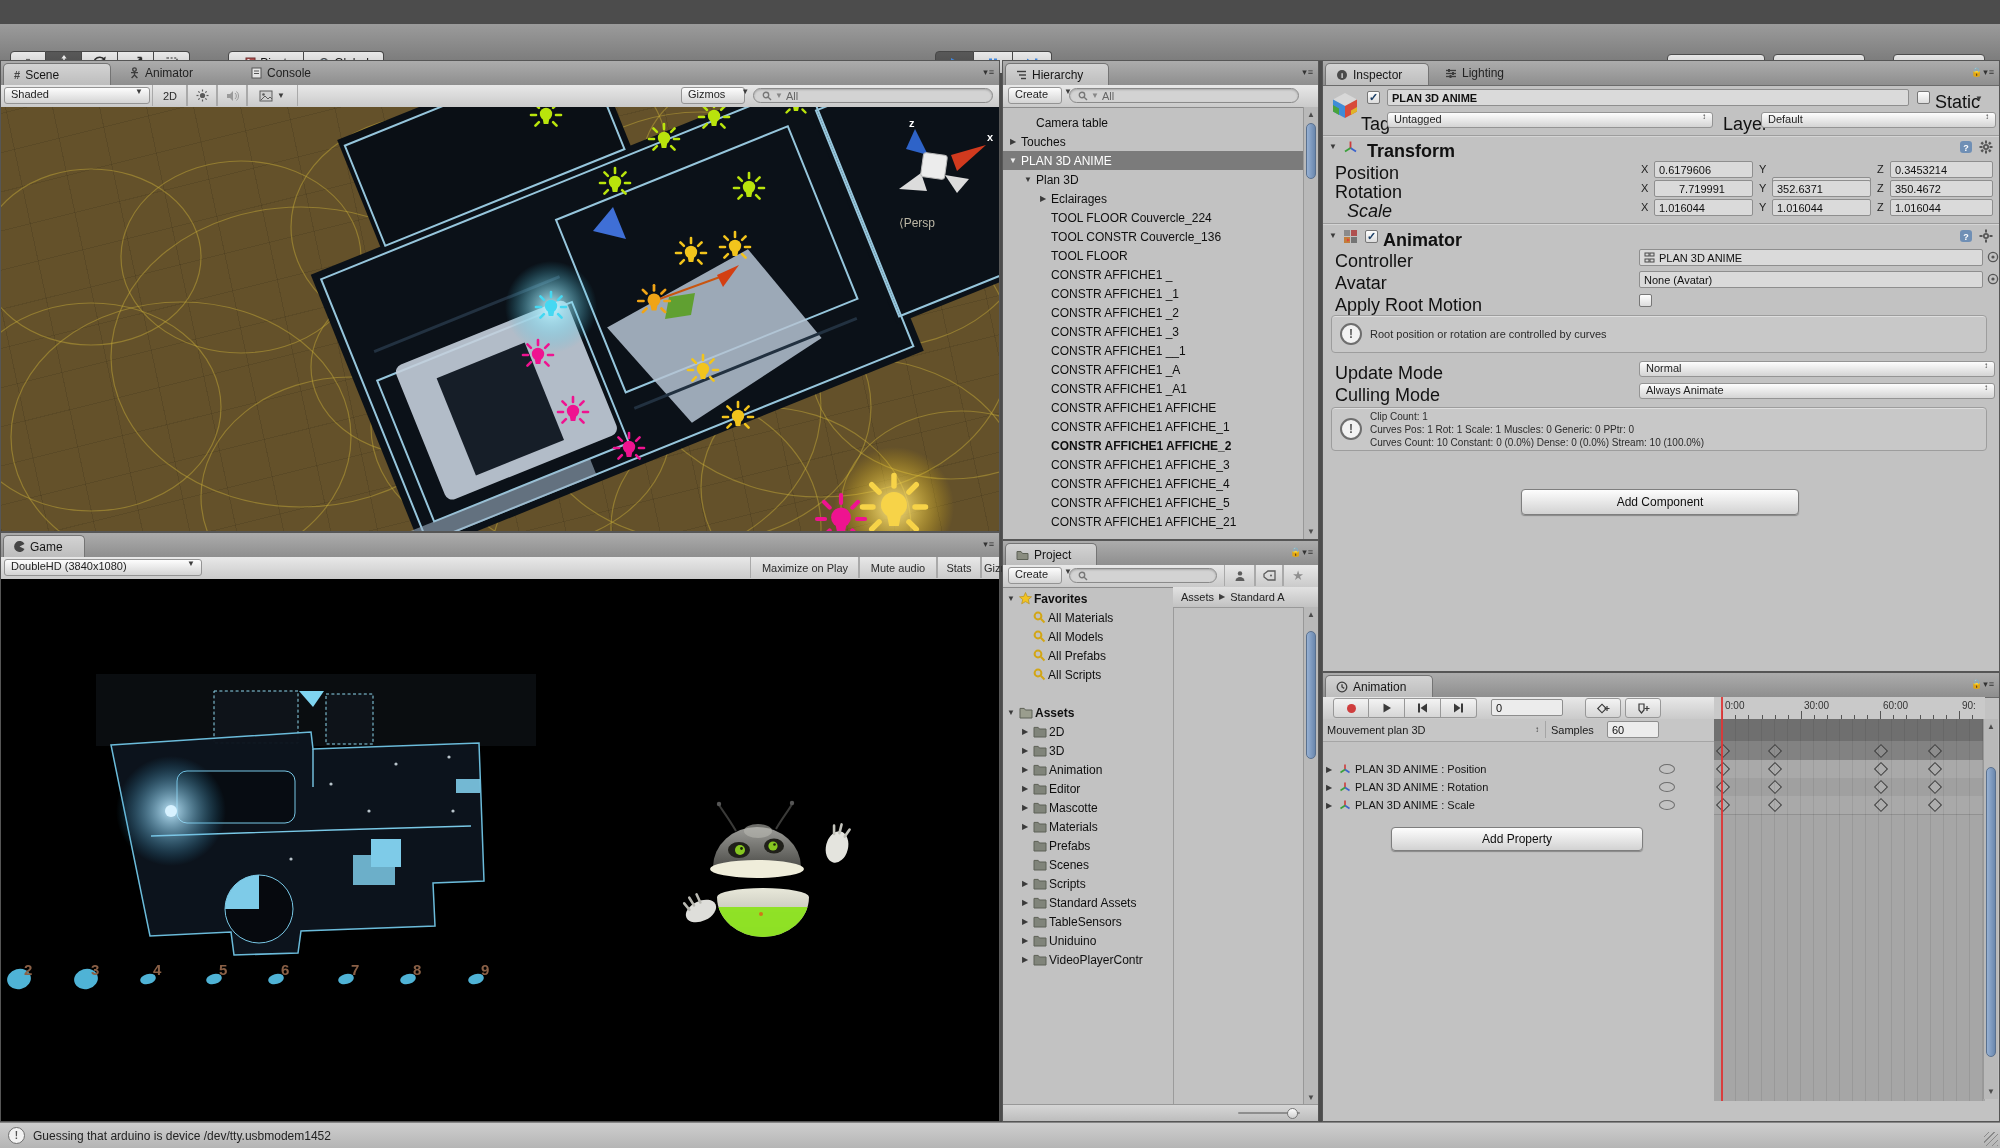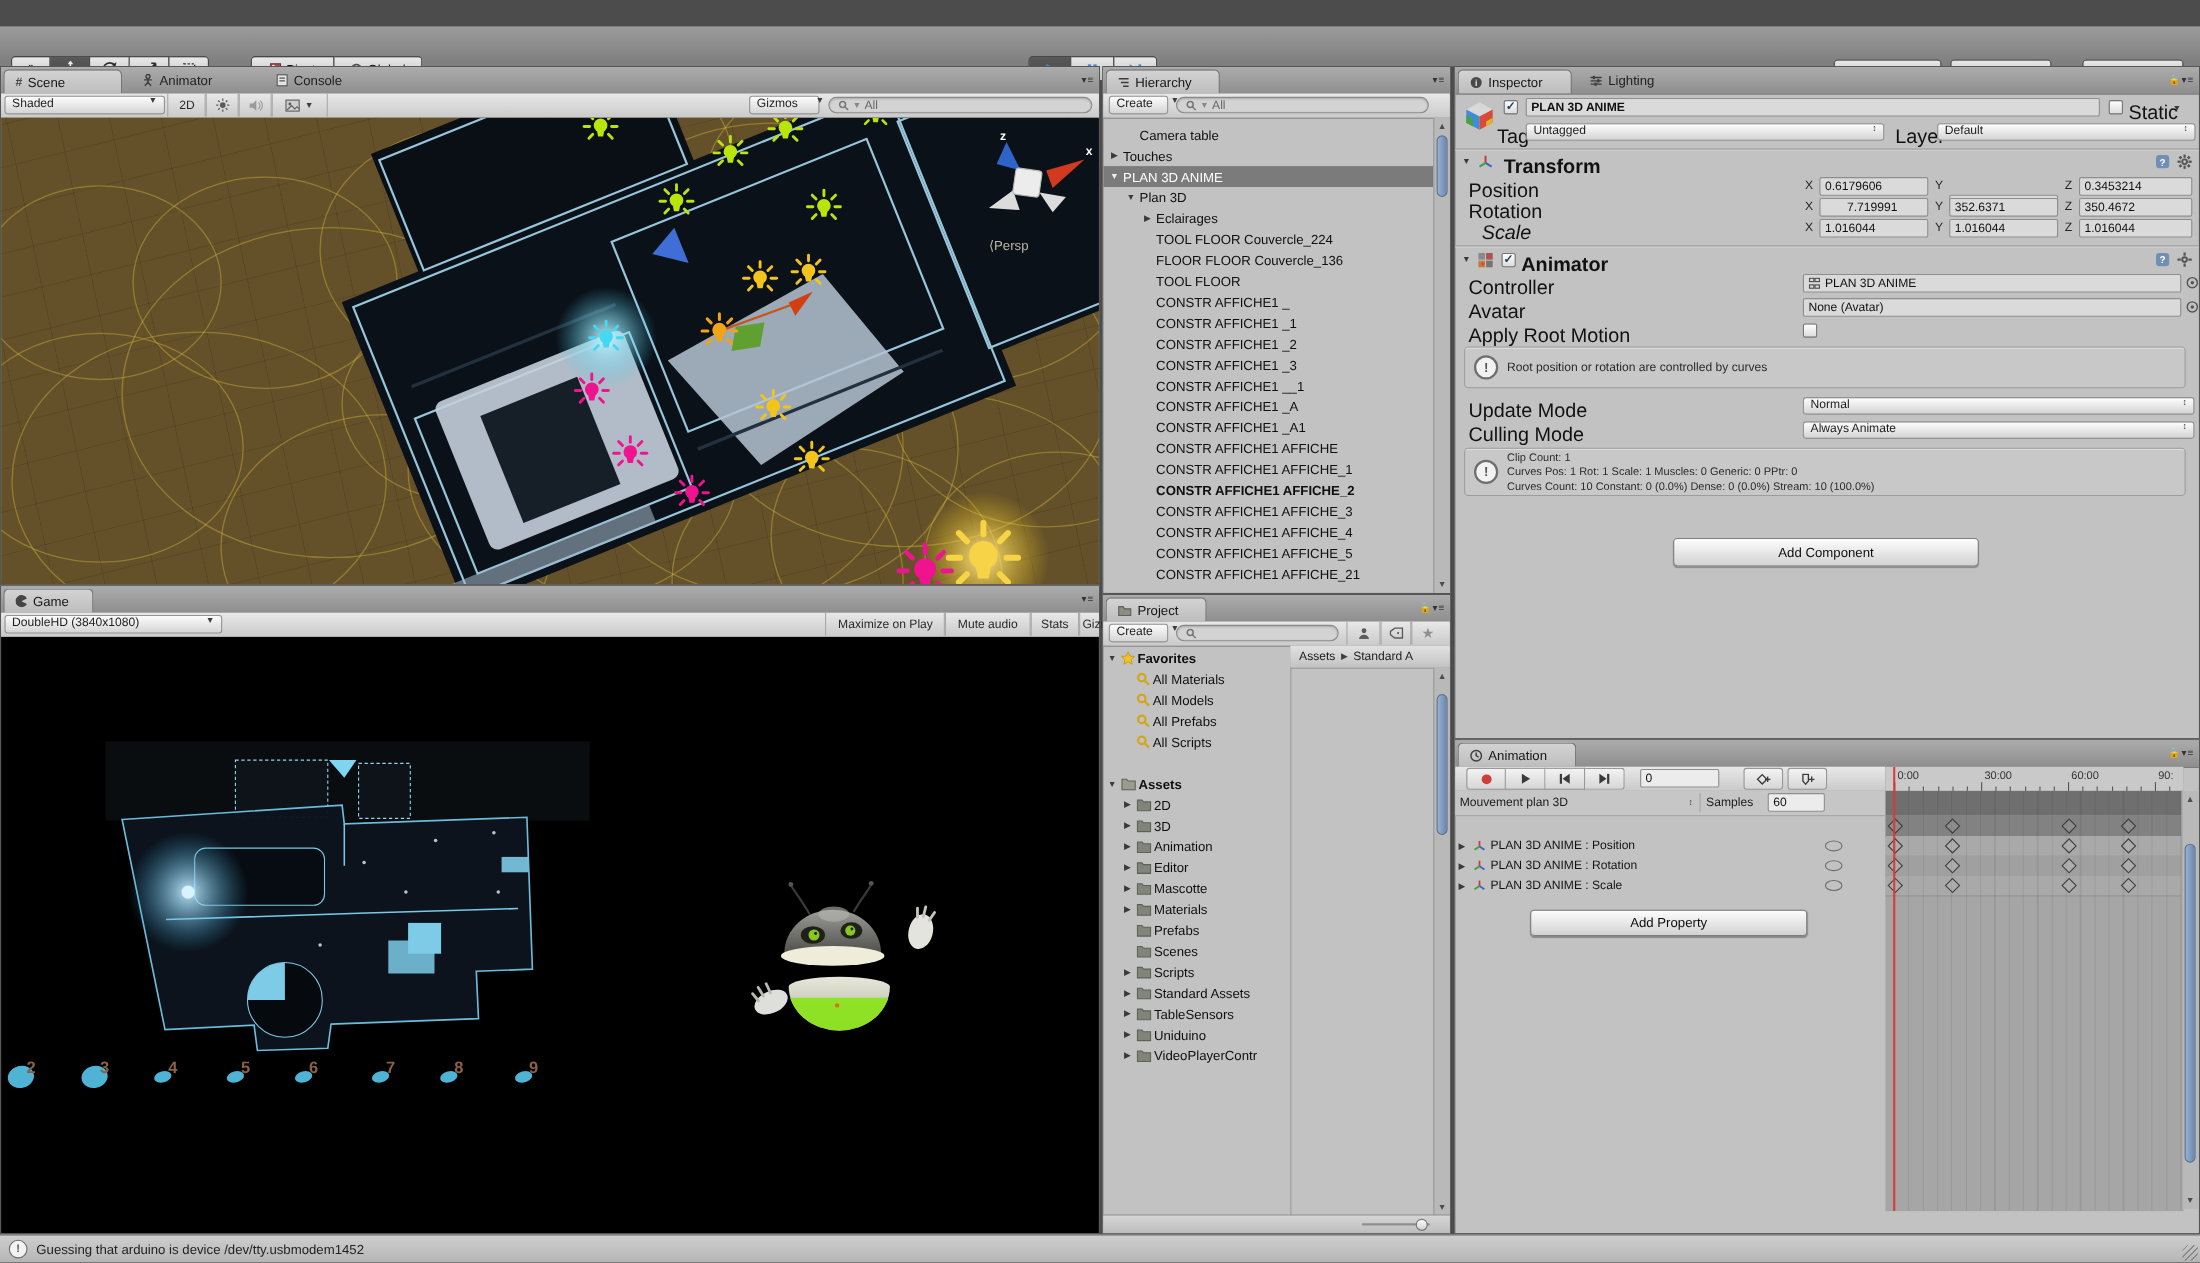--- a/index.html
+++ b/index.html
@@ -542,21 +542,21 @@
         <div class="hrow" style="padding-left: 34px;">
           <span class="tri">▶</span>
           <span>Eclairages</span>
         </div>
         <div class="hrow" style="padding-left: 34px;">
           <span class="tri"></span>
           <span>TOOL FLOOR Couvercle_224</span>
         </div>
         <div class="hrow" style="padding-left: 34px;">
           <span class="tri"></span>
-          <span>FLOOR FLOOR Couvercle_136</span>
+          <span>TOOL CONSTR Couvercle_136</span>
         </div>
         <div class="hrow" style="padding-left: 34px;">
           <span class="tri"></span>
           <span>TOOL FLOOR</span>
         </div>
         <div class="hrow" style="padding-left: 34px;">
           <span class="tri"></span>
           <span>CONSTR AFFICHE1 _</span>
         </div>
         <div class="hrow" style="padding-left: 34px;">

